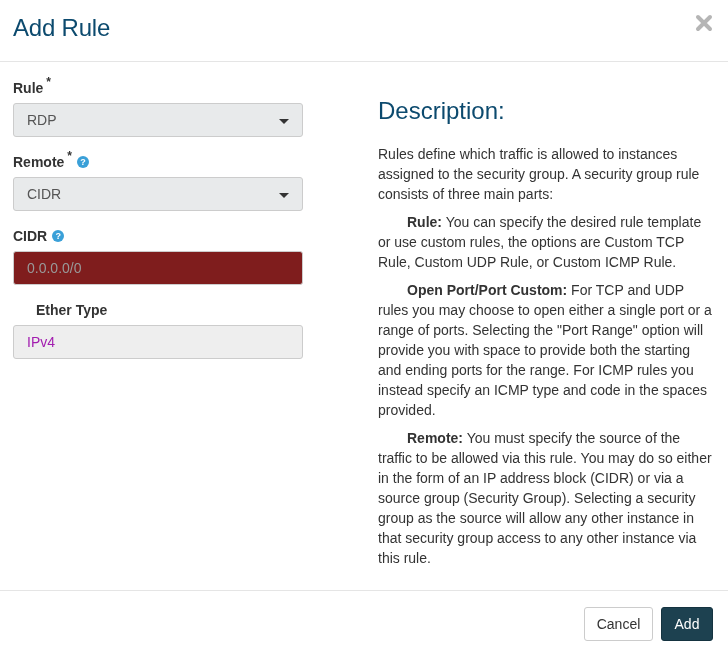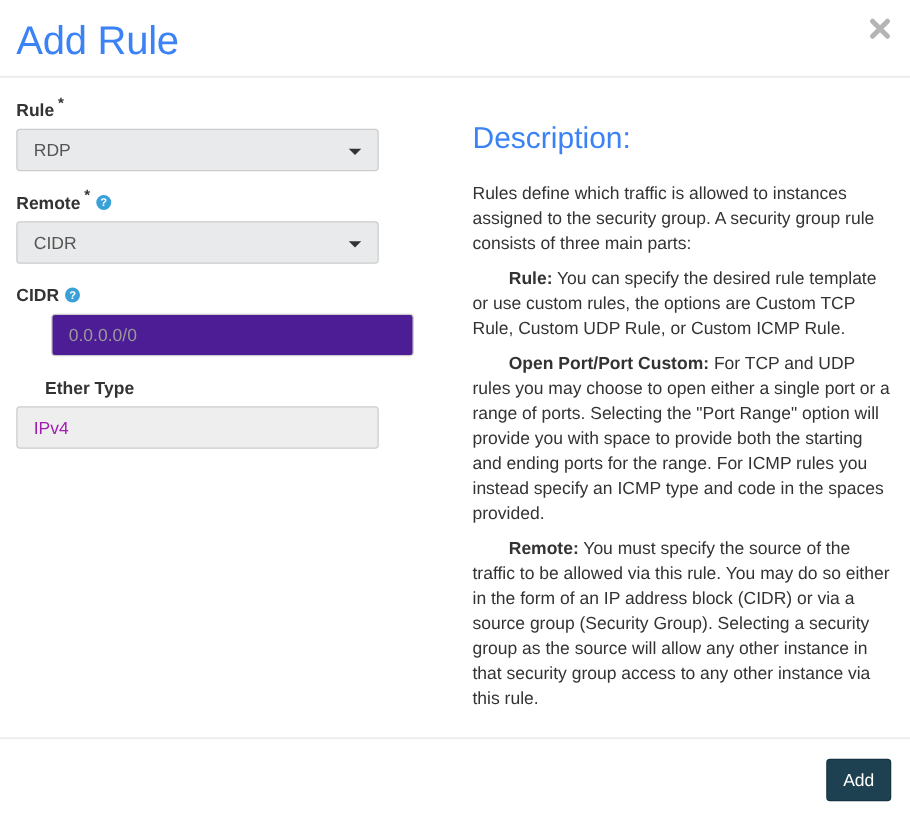--- a/index.html
+++ b/index.html
@@ -2,36 +2,36 @@
 <html><head>
   <meta charset="utf-8">
   <style>
     * { box-sizing: border-box; margin: 0; padding: 0; }
     html, body { width: 728px; height: 654px; background: #ffffff; overflow: hidden; }
     body { font-family: "Liberation Sans", "DejaVu Sans", sans-serif; color: #333333; position: relative; }
 
     .modal { position: absolute; left: 0; top: 0; width: 728px; height: 654px; background: #fff; }
 
     .header { position: absolute; left: 0; top: 0; width: 728px; height: 62px; border-bottom: 1px solid #e5e5e5; }
-    .title { position: absolute; left: 13px; top: 14px; font-size: 32px; font-weight: 400; color: #3b82f6; letter-spacing: -0.2px; }
+    .title { position: absolute; left: 13px; top: 14px; font-size: 24px; font-weight: 400; color: #0c4a6e; letter-spacing: -0.2px; }
     .close-btn { position: absolute; left: 695px; top: 14px; width: 18px; height: 18px; cursor: pointer; }
     .close-btn svg { display: block; }
 
     .form-col { position: absolute; left: 13px; top: 62px; width: 335px; }
     .label { position: absolute; left: 0; font-size: 14px; font-weight: 700; color: #333; display: flex; align-items: center; height: 18px; }
     .req { font-size: 12px; color: #333; position: relative; top: -6px; margin-left: 3px; font-weight: 700; }
     .help { display: inline-flex; align-items: center; justify-content: center; width: 12px; height: 12px; border-radius: 50%; background: #3aa0d8; color: #fff; font-size: 9px; font-weight: 700; margin-left: 5px; cursor: pointer; line-height: 1; }
     .field { position: absolute; left: 0; width: 290px; height: 34px; border: 1px solid #cccccc; border-radius: 3px; font-size: 14px; display: flex; align-items: center; padding-left: 13px; }
     .select { background: #e8eaeb; color: #555; cursor: pointer; }
     .select .caret { position: absolute; right: 13px; top: 15px; width: 0; height: 0; border-left: 5px solid transparent; border-right: 5px solid transparent; border-top: 5px solid #333; }
-    .input { background: #4c1d95; color: #999; margin-left: 28px; }
+    .input { background: #7f1d1d; color: #999; }
     .disabled { background: #eeeeee; color: #a21caf; }
 
     .desc-col { position: absolute; left: 378px; top: 96px; width: 335px; }
-    .desc-title { font-size: 24px; font-weight: 400; color: #3b82f6; height: 30px; line-height: 30px; }
+    .desc-title { font-size: 24px; font-weight: 400; color: #0c4a6e; height: 30px; line-height: 30px; }
     .desc-p { font-size: 14px; line-height: 20px; color: #333; margin-top: 8px; }
     .desc-p.first { margin-top: 18px; }
     .desc-p b { font-weight: 700; padding-left: 29px; }
 
     .footer { position: absolute; left: 0; top: 590px; width: 728px; height: 64px; border-top: 1px solid #e5e5e5; }
     .btn { position: absolute; top: 16px; height: 34px; border-radius: 3px; font-size: 14px; display: flex; align-items: center; justify-content: center; cursor: pointer; }
     .btn-cancel { left: 584px; width: 69px; background: #fff; border: 1px solid #cccccc; color: #333; }
     .btn-add { left: 661px; width: 52px; background: #1d4150; border: 1px solid #153340; color: #fff; }
   </style>
 </head>
@@ -87,15 +87,16 @@
 
   <div class="desc-col">
     <div class="desc-title">Description:</div>
     <p class="desc-p first">Rules define which traffic is allowed to instances assigned to the security group. A security group rule consists of three main parts:</p>
     <p class="desc-p"><b>Rule:</b><span> You can specify the desired rule template or use custom rules, the options are Custom TCP Rule, Custom UDP Rule, or Custom ICMP Rule.</span></p>
     <p class="desc-p"><b>Open Port/Port Custom:</b><span> For TCP and UDP rules you may choose to open either a single port or a range of ports. Selecting the "Port Range" option will provide you with space to provide both the starting and ending ports for the range. For ICMP rules you instead specify an ICMP type and code in the spaces provided.</span></p>
     <p class="desc-p"><b>Remote:</b><span> You must specify the source of the traffic to be allowed via this rule. You may do so either in the form of an IP address block (CIDR) or via a source group (Security Group). Selecting a security group as the source will allow any other instance in that security group access to any other instance via this rule.</span></p>
   </div>
 
   <div class="footer">
+    <div class="btn btn-cancel">Cancel</div>
     <div class="btn btn-add">Add</div>
   </div>
 </div>
 
 </body></html>

